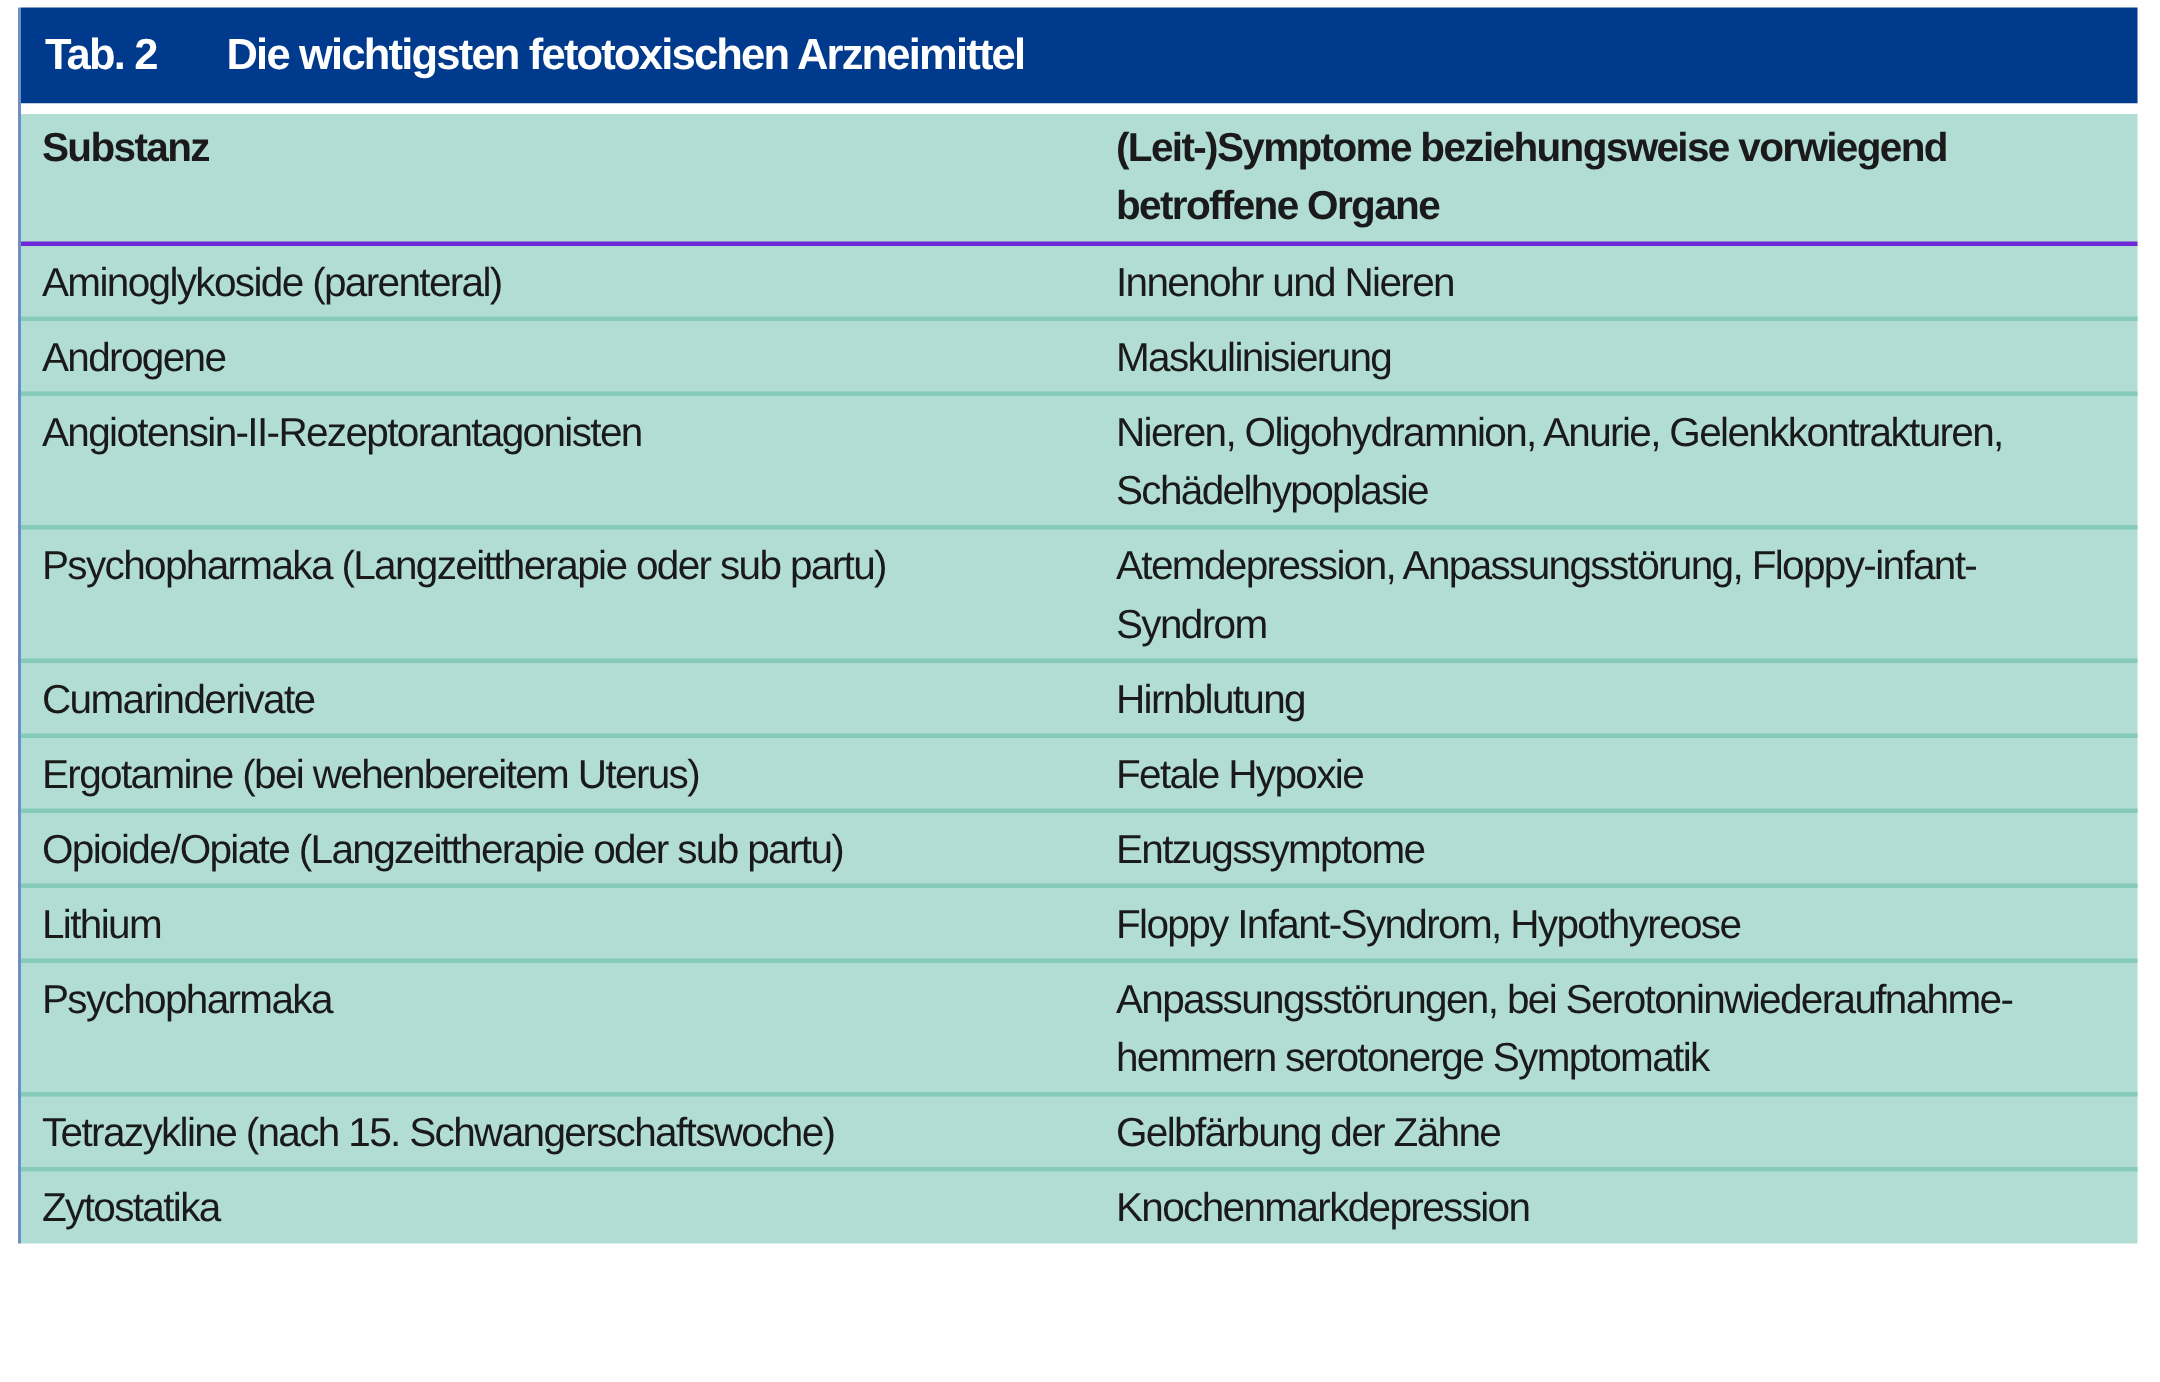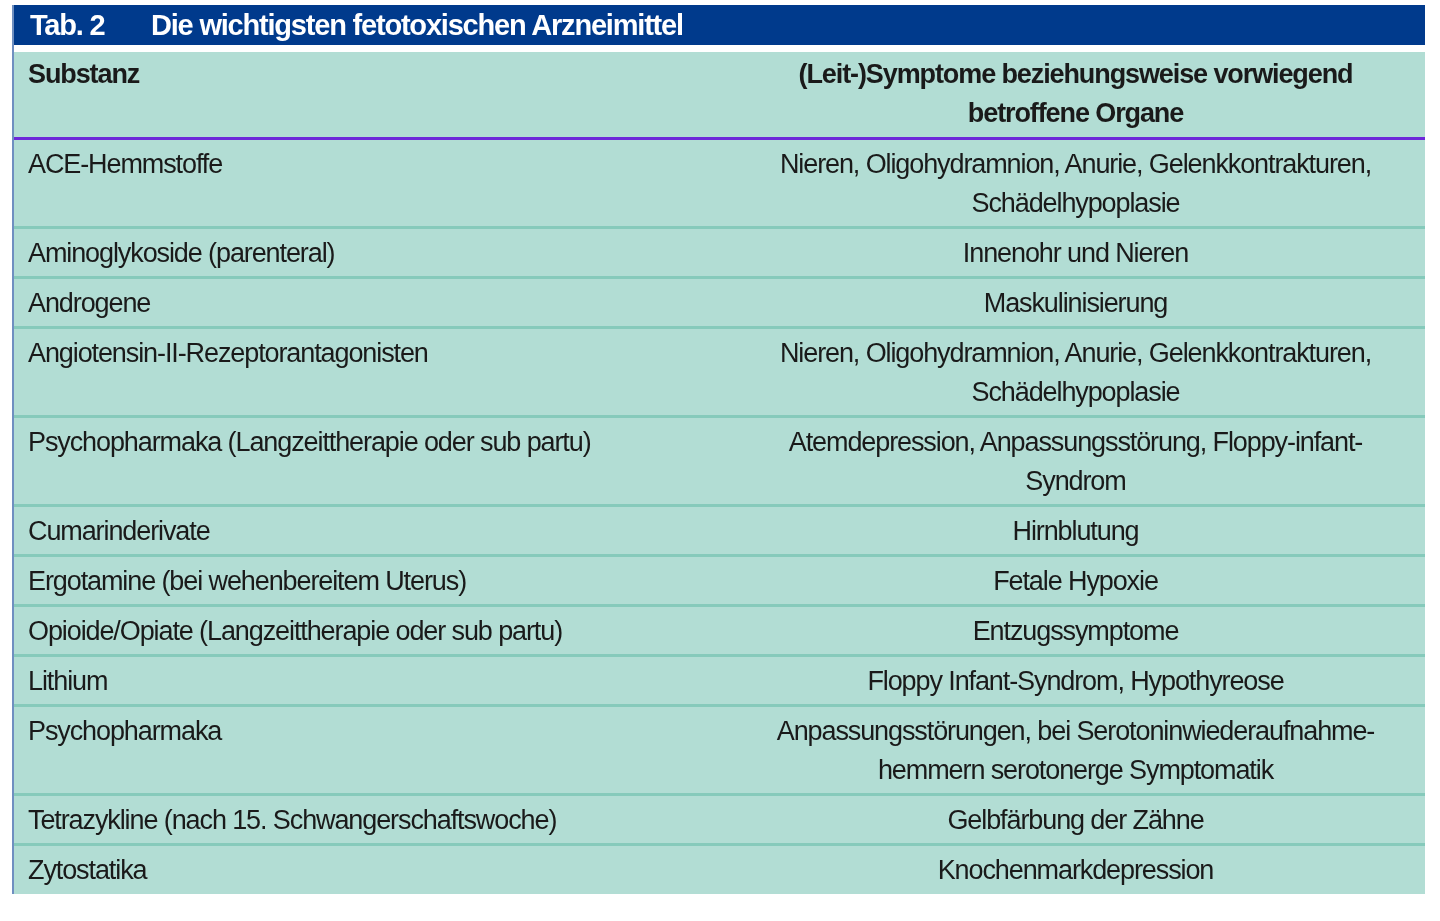--- a/index.html
+++ b/index.html
@@ -15,21 +15,21 @@
       font-family: "Liberation Sans", "DejaVu Sans", sans-serif;
     }
     .table-wrap {
       position: absolute;
       left: 12px;
       top: 5px;
       width: 1411px;
       border-left: 2px solid #6f8fc0;
     }
     .title-bar {
-      height: 40px;
+      height: 64px;
       background: #003a8c;
       color: #ffffff;
       font-weight: bold;
       font-size: 29px;
       letter-spacing: -1.2px;
       display: flex;
       align-items: center;
       padding-left: 16px;
       box-sizing: border-box;
     }
@@ -50,21 +50,21 @@
     td {
       vertical-align: top;
       color: #1a1a1a;
       font-size: 27px;
       letter-spacing: -1.1px;
       line-height: 39px;
       padding: 5px 10px 3px 14px;
       border-bottom: 3px solid #86cabb;
     }
     td.col-sub { width: 692px; }
-    td.col-sym { padding-left: 14px; padding-right: 18px; text-align: center; }
+    td.col-sym { padding-left: 14px; padding-right: 18px; }
     tr.header-row td {
       font-weight: bold;
       border-bottom: 3px solid #6d28d9;
       padding-top: 3px;
       padding-bottom: 4px;
     }
     tr:last-child td {
       border-bottom: none;
       padding-bottom: 4px;
     }
@@ -76,24 +76,20 @@
   <div class="title-bar">
     <span class="tab-num">Tab. 2</span>
     <span>Die wichtigsten fetotoxischen Arzneimittel</span>
   </div>
   <div class="gap"></div>
   <table>
     <tbody>
       <tr class="header-row">
         <td class="col-sub">Substanz</td>
         <td class="col-sym">(Leit-)Symptome beziehungsweise vorwiegend betroffene Organe</td>
-      </tr>
-      <tr>
-        <td class="col-sub">ACE-Hemmstoffe</td>
-        <td class="col-sym">Nieren, Oligohydramnion, Anurie, Gelenkkontrakturen, Schädelhypoplasie</td>
       </tr>
       <tr>
         <td class="col-sub">Aminoglykoside (parenteral)</td>
         <td class="col-sym">Innenohr und Nieren</td>
       </tr>
       <tr>
         <td class="col-sub">Androgene</td>
         <td class="col-sym">Maskulinisierung</td>
       </tr>
       <tr>

